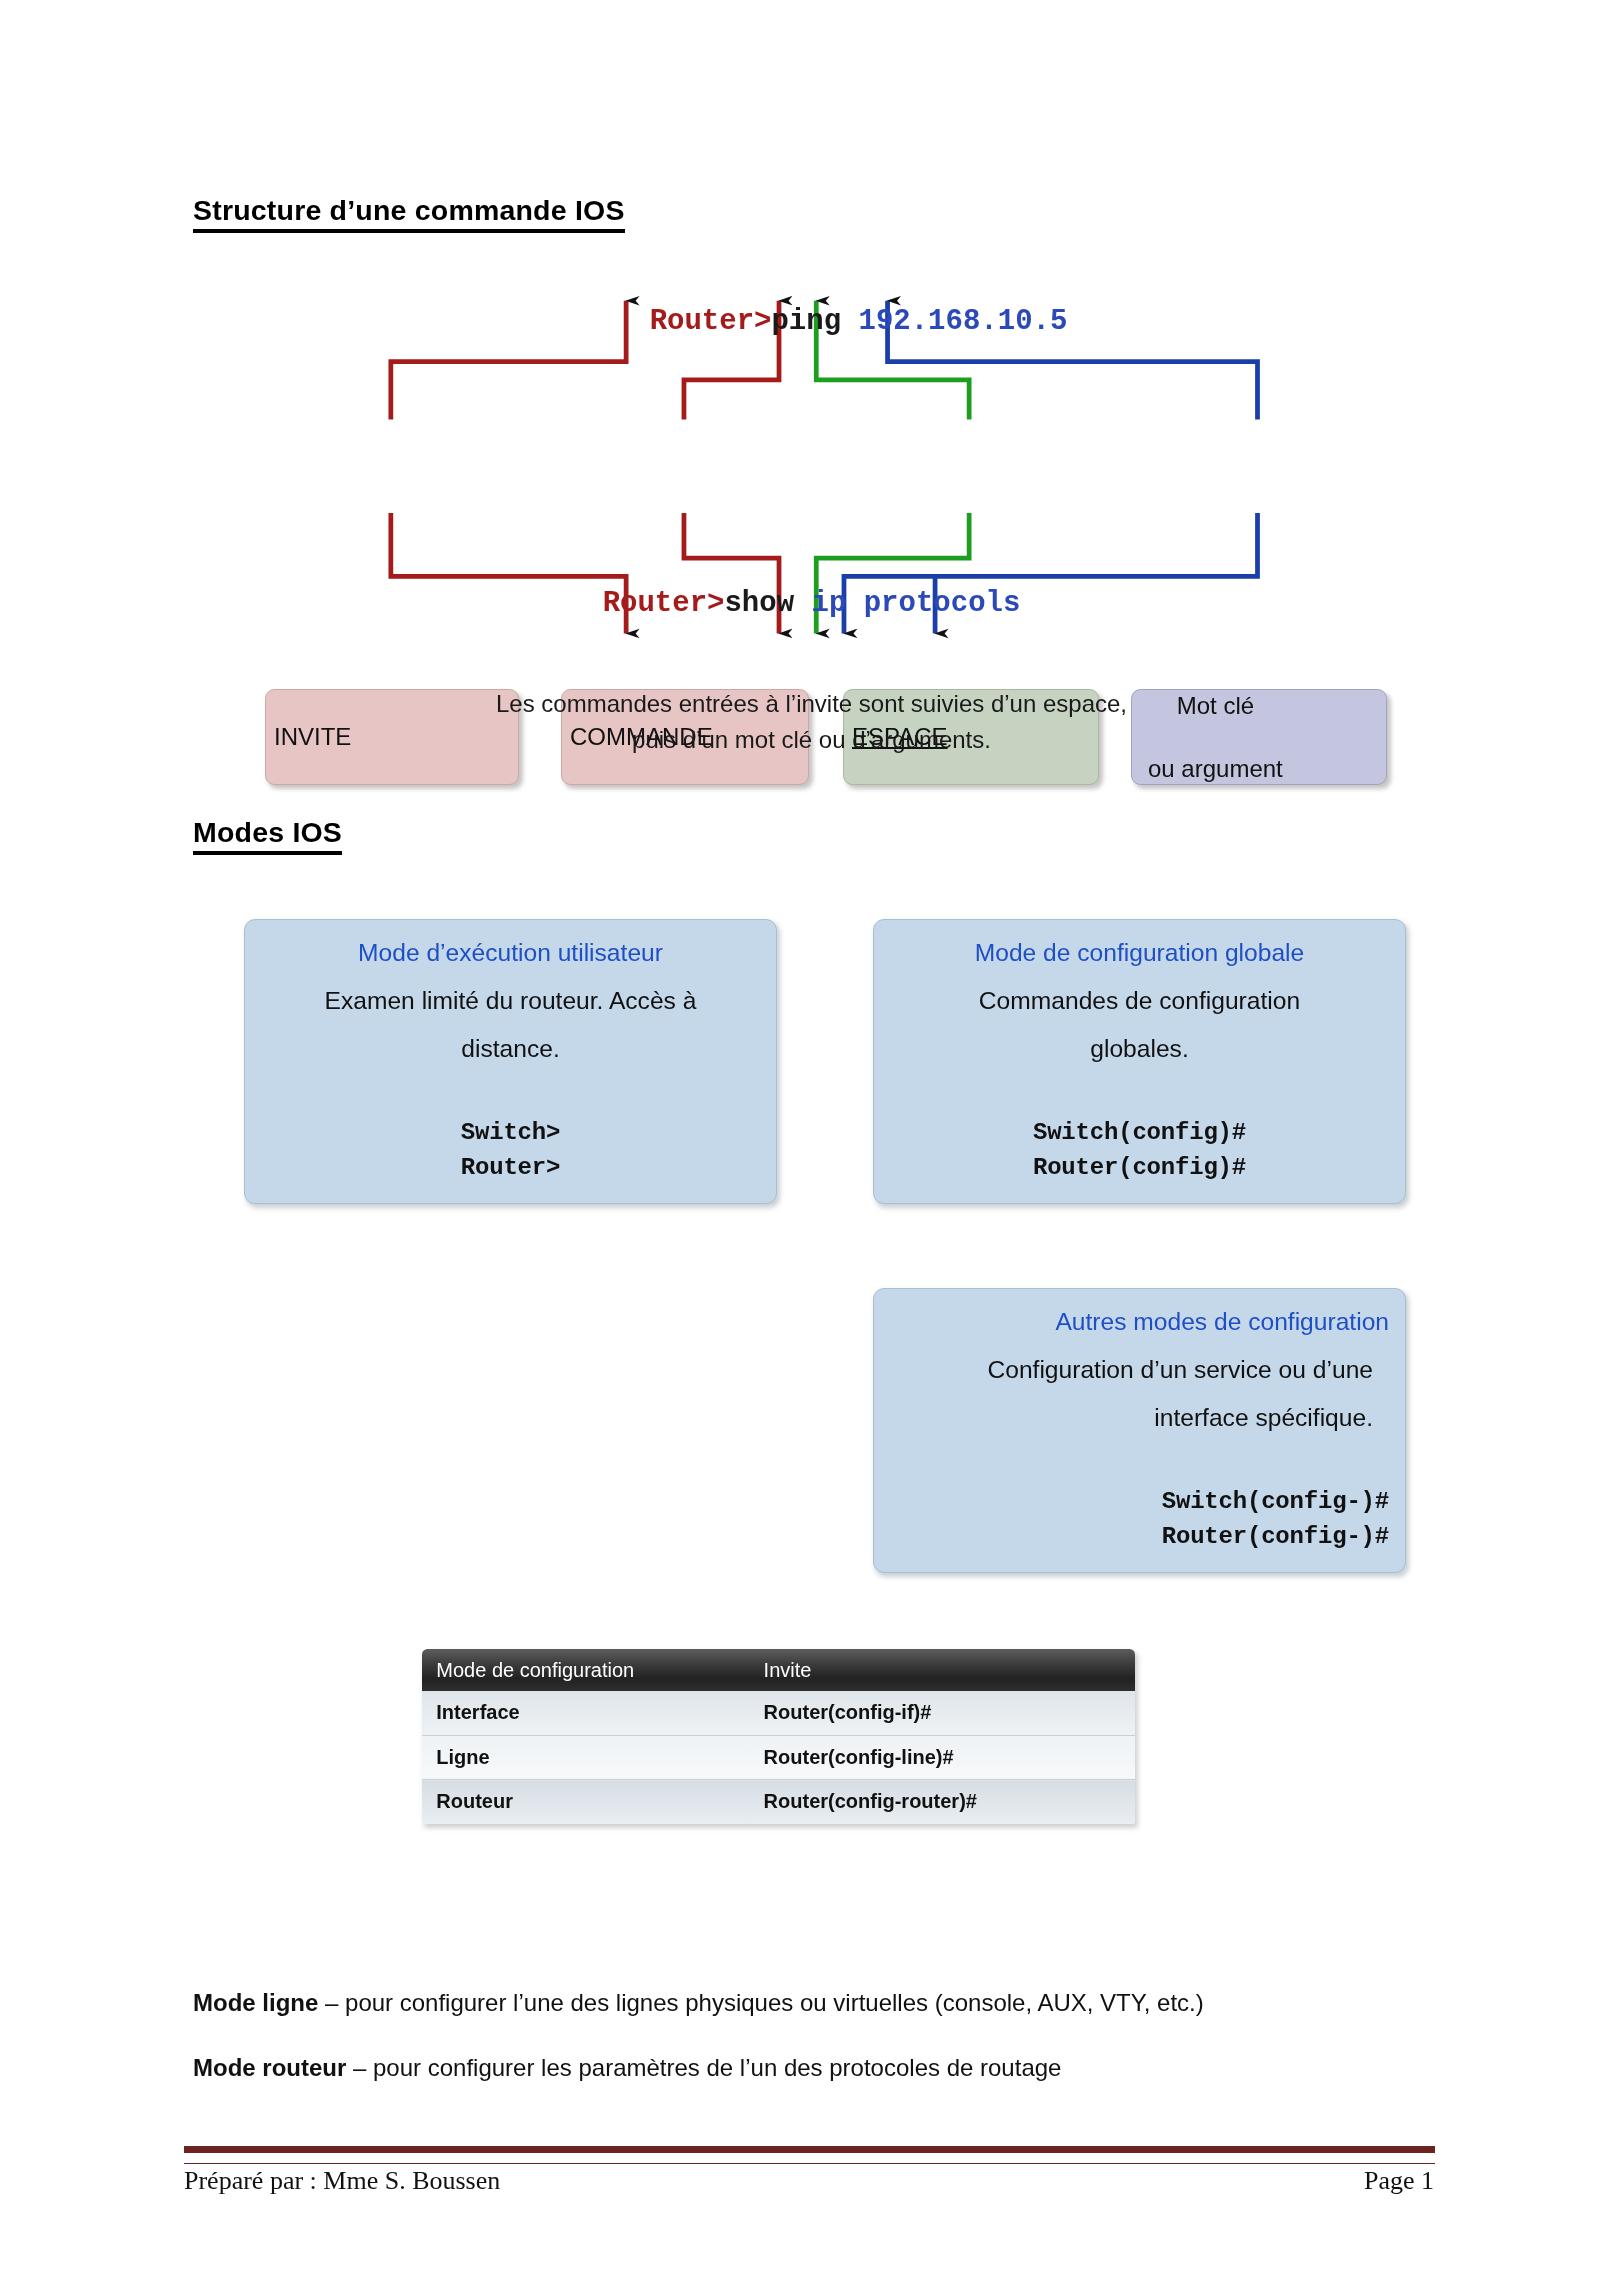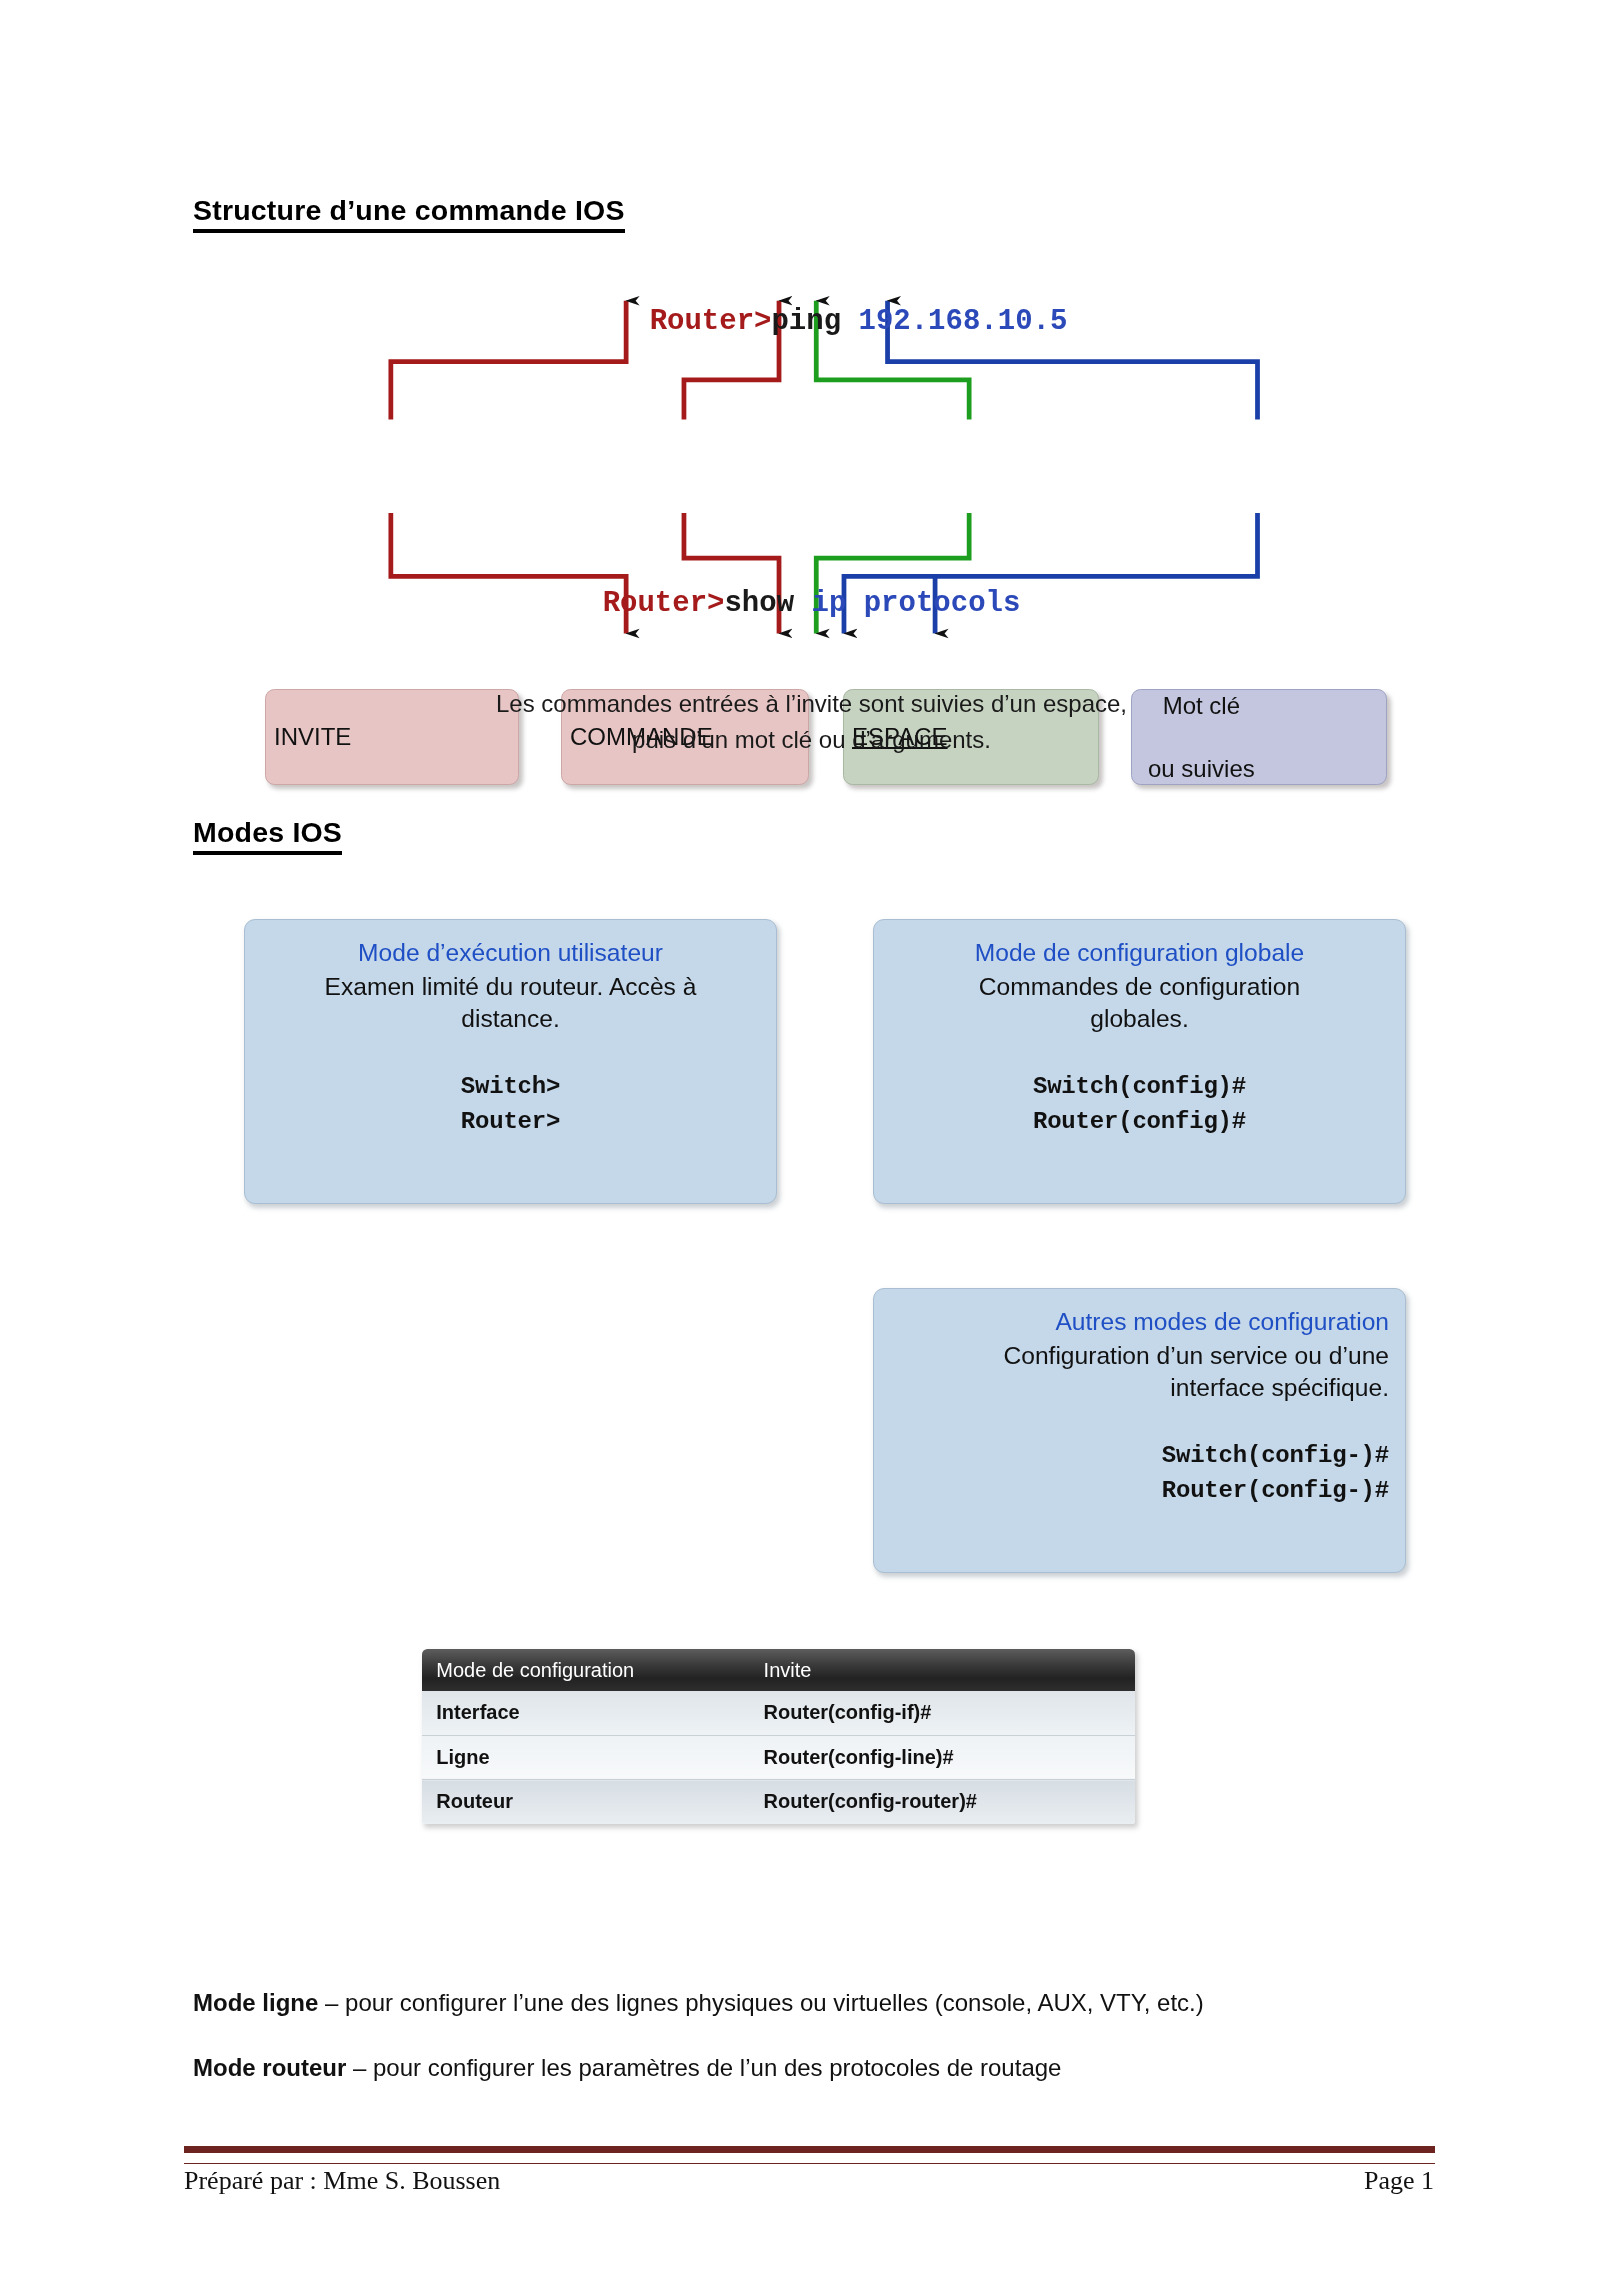--- a/index.html
+++ b/index.html
@@ -61,21 +61,21 @@
   #diagram-caption{top:686px;}
 
   
   .card{
     position:absolute;background:#c5d8ea;
     border:0.8px solid #a9bed2;border-radius:11px;
     box-shadow:2.4px 3.2px 4.8px rgba(140,150,160,.45);
     text-align:center;box-sizing:border-box;padding:17.4px 16px 12.7px;
   }
   .card-title{color:#1f4fc4;font-size:24.6px;line-height:1.28;margin:0 0 2.4px;}
-  .card-body{color:#111;font-size:24.6px;line-height:1.30;margin:0;}
+  .card-body{color:#111;font-size:24.6px;line-height:1.30;margin:16px;}
   .card-prompts{
     font-family:"Liberation Mono","DejaVu Sans Mono",monospace;
     font-size:24px;font-weight:bold;color:#111;line-height:1.45;
     margin:0;letter-spacing:-0.2px;
   }
   .gap-big{height:35px;}
   .gap-small{height:4.8px;}
 
   #card-user   {left:244px; top:919px; width:533px;height:285px;}
   #card-global {left:873px;top:919px; width:533px;height:285px;}
@@ -172,21 +172,21 @@
       <span>COMMANDE</span>
     </div>
 
     <div class="dbox box-green" id="box-espace">
       <span>ESPACE</span>
     </div>
 
     <div class="dbox box-blue" id="box-motcle">
       <span>
         <span>Mot clé</span><br>
-        <span>ou suivies</span>
+        <span>ou argument</span>
       </span>
     </div>
   </div>
 
   <div class="cmdline" id="cmd-top"><span class="cmd-prompt">Router&gt;</span><span class="cmd-word">ping</span><span class="cmd-word"> </span><span class="cmd-arg">192.168.10.5</span></div>
 
   <div class="cmdline" id="cmd-bottom"><span class="cmd-prompt">Router&gt;</span><span class="cmd-word">show</span><span class="cmd-word"> </span><span class="cmd-arg">ip protocols</span></div>
 
   <div class="caption" id="diagram-caption">
     <div>Les commandes entrées à l’invite sont suivies d’un espace,</div>

